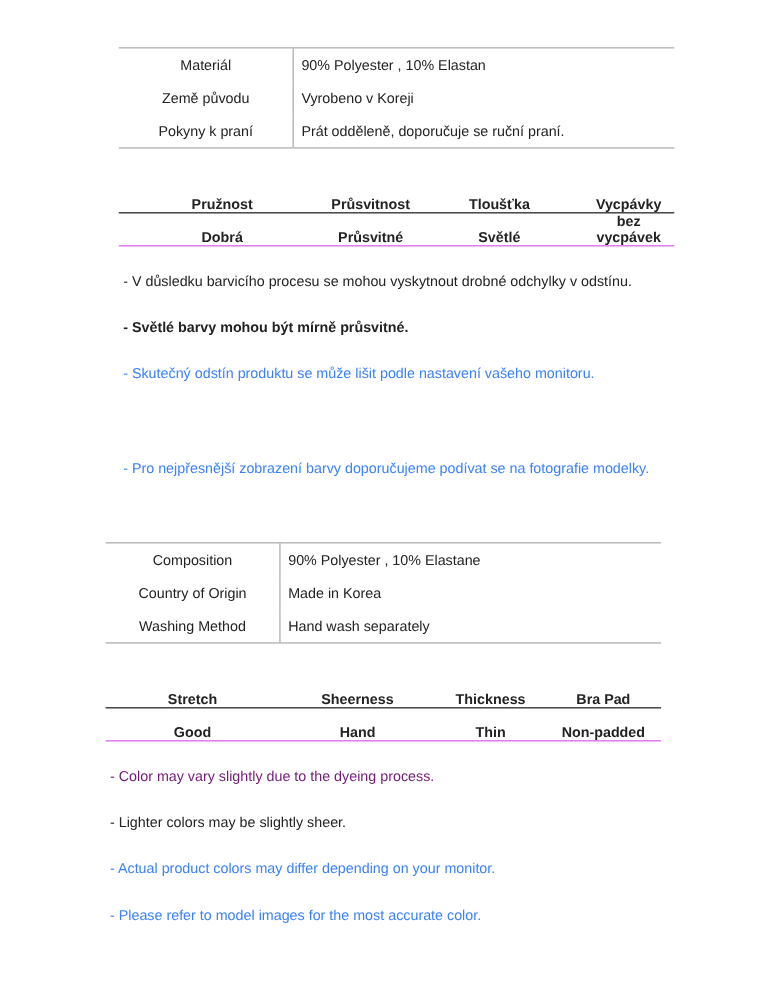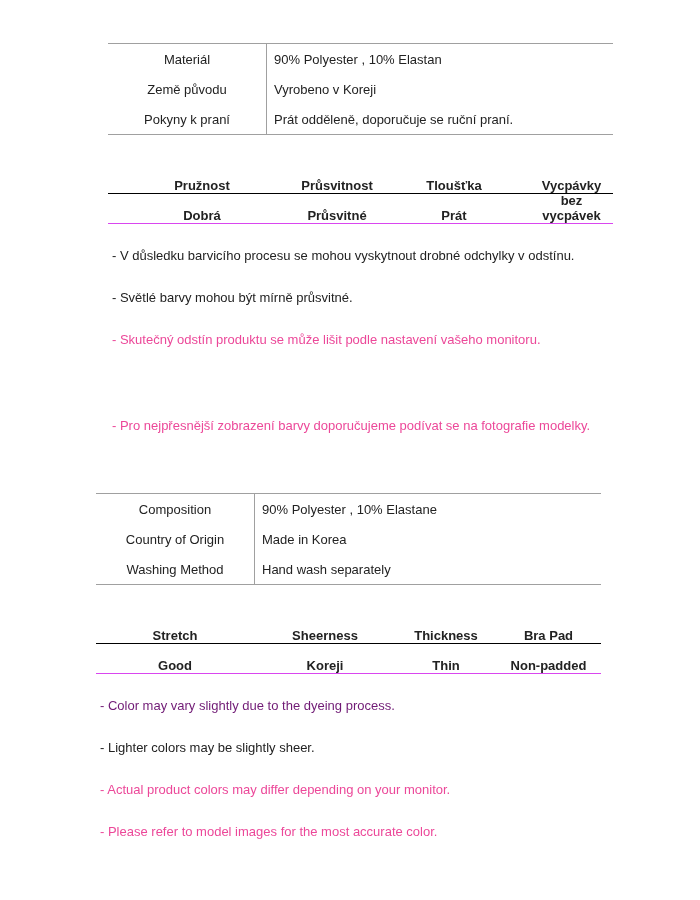--- a/index.html
+++ b/index.html
@@ -9,21 +9,21 @@
   .spec-row { display:flex; height:30px; align-items:center; }
   .spec-label { text-align:center; border-right:1px solid #a0a0a0; height:100%; display:flex; align-items:center; justify-content:center; box-sizing:border-box; }
   .spec-row:first-child .spec-label { padding-top:0; }
   .spec-value { padding-left:7px; }
   .attr-table { position:absolute; }
   .attr-row { display:flex; height:29px; align-items:flex-end;font-weight:bold; }
   .attr-head { border-bottom:1px solid #000000; }
   .attr-body { border-bottom:1px solid #d946ef; height:29px; }
   .attr-cell { text-align:center; }
   .note { position:absolute; white-space:nowrap; font-size:13px; }
-  .note.red { color:#ec4899; }
+  .note.red { color:#3b82f6; }
 </style>
 </head>
 <body>
 
 <div class="spec-table" style="left:108px; top:43px; width:505px;">
   <div class="spec-row">
     <div class="spec-label" style="width:159px;">Materiál</div>
     <div class="spec-value">90% Polyester , 10% Elastan</div>
   </div>
   <div class="spec-row">
@@ -39,27 +39,27 @@
 <div class="attr-table" style="left:108px; top:164px; width:505px;">
   <div class="attr-row attr-head">
     <div class="attr-cell" style="width:188px;">Pružnost</div>
     <div class="attr-cell" style="width:82px;">Průsvitnost</div>
     <div class="attr-cell" style="width:152px;">Tloušťka</div>
     <div class="attr-cell" style="width:83px;">Vycpávky</div>
   </div>
   <div class="attr-row attr-body">
     <div class="attr-cell" style="width:188px;">Dobrá</div>
     <div class="attr-cell" style="width:82px;">Průsvitné</div>
-    <div class="attr-cell" style="width:152px;">Prát</div>
+    <div class="attr-cell" style="width:152px;">Světlé</div>
     <div class="attr-cell" style="width:83px;">bez vycpávek</div>
   </div>
 </div>
 
 <div class="note" style="left:112px; top:248px; color:#222222;"> - V důsledku barvicího procesu se mohou vyskytnout drobné odchylky v odstínu.</div>
-<div class="note" style="left:112px; top:290px; color:#222222;">- Světlé barvy mohou být mírně průsvitné.</div>
+<div class="note" style="left:112px; top:290px; color:#222222;font-weight:bold;">- Světlé barvy mohou být mírně průsvitné.</div>
 <div class="note red" style="left:112px; top:332px;">- Skutečný odstín produktu se může lišit podle nastavení vašeho monitoru.</div>
 <div class="note red" style="left:112px; top:374px;margin-top:44px;">- Pro nejpřesnější zobrazení barvy doporučujeme podívat se na fotografie modelky.</div>
 
 <div class="spec-table" style="left:96px; top:493px; width:505px;">
   <div class="spec-row">
     <div class="spec-label" style="width:159px;">Composition</div>
     <div class="spec-value">90% Polyester ,  10% Elastane</div>
   </div>
   <div class="spec-row">
     <div class="spec-label" style="width:159px;">Country of Origin</div>
@@ -73,21 +73,21 @@
 
 <div class="attr-table" style="left:96px; top:614px; width:505px;">
   <div class="attr-row attr-head">
     <div class="attr-cell" style="width:158px;">Stretch</div>
     <div class="attr-cell" style="width:142px;">Sheerness</div>
     <div class="attr-cell" style="width:100px;">Thickness</div>
     <div class="attr-cell" style="width:105px;">Bra Pad</div>
   </div>
   <div class="attr-row attr-body">
     <div class="attr-cell" style="width:158px;">Good</div>
-    <div class="attr-cell" style="width:142px;">Koreji</div>
+    <div class="attr-cell" style="width:142px;">Hand</div>
     <div class="attr-cell" style="width:100px;">Thin</div>
     <div class="attr-cell" style="width:105px;">Non-padded</div>
   </div>
 </div>
 
 <div class="note" style="left:100px; top:698px; color:#701a75;">- Color may vary slightly due to the dyeing process.</div>
 <div class="note" style="left:100px; top:740px; color:#222222;">- Lighter colors may be slightly sheer.</div>
 <div class="note red" style="left:100px; top:782px;">- Actual product colors may differ depending on your monitor.</div>
 <div class="note red" style="left:100px; top:824px;">- Please refer to model images for the most accurate color.</div>
 

